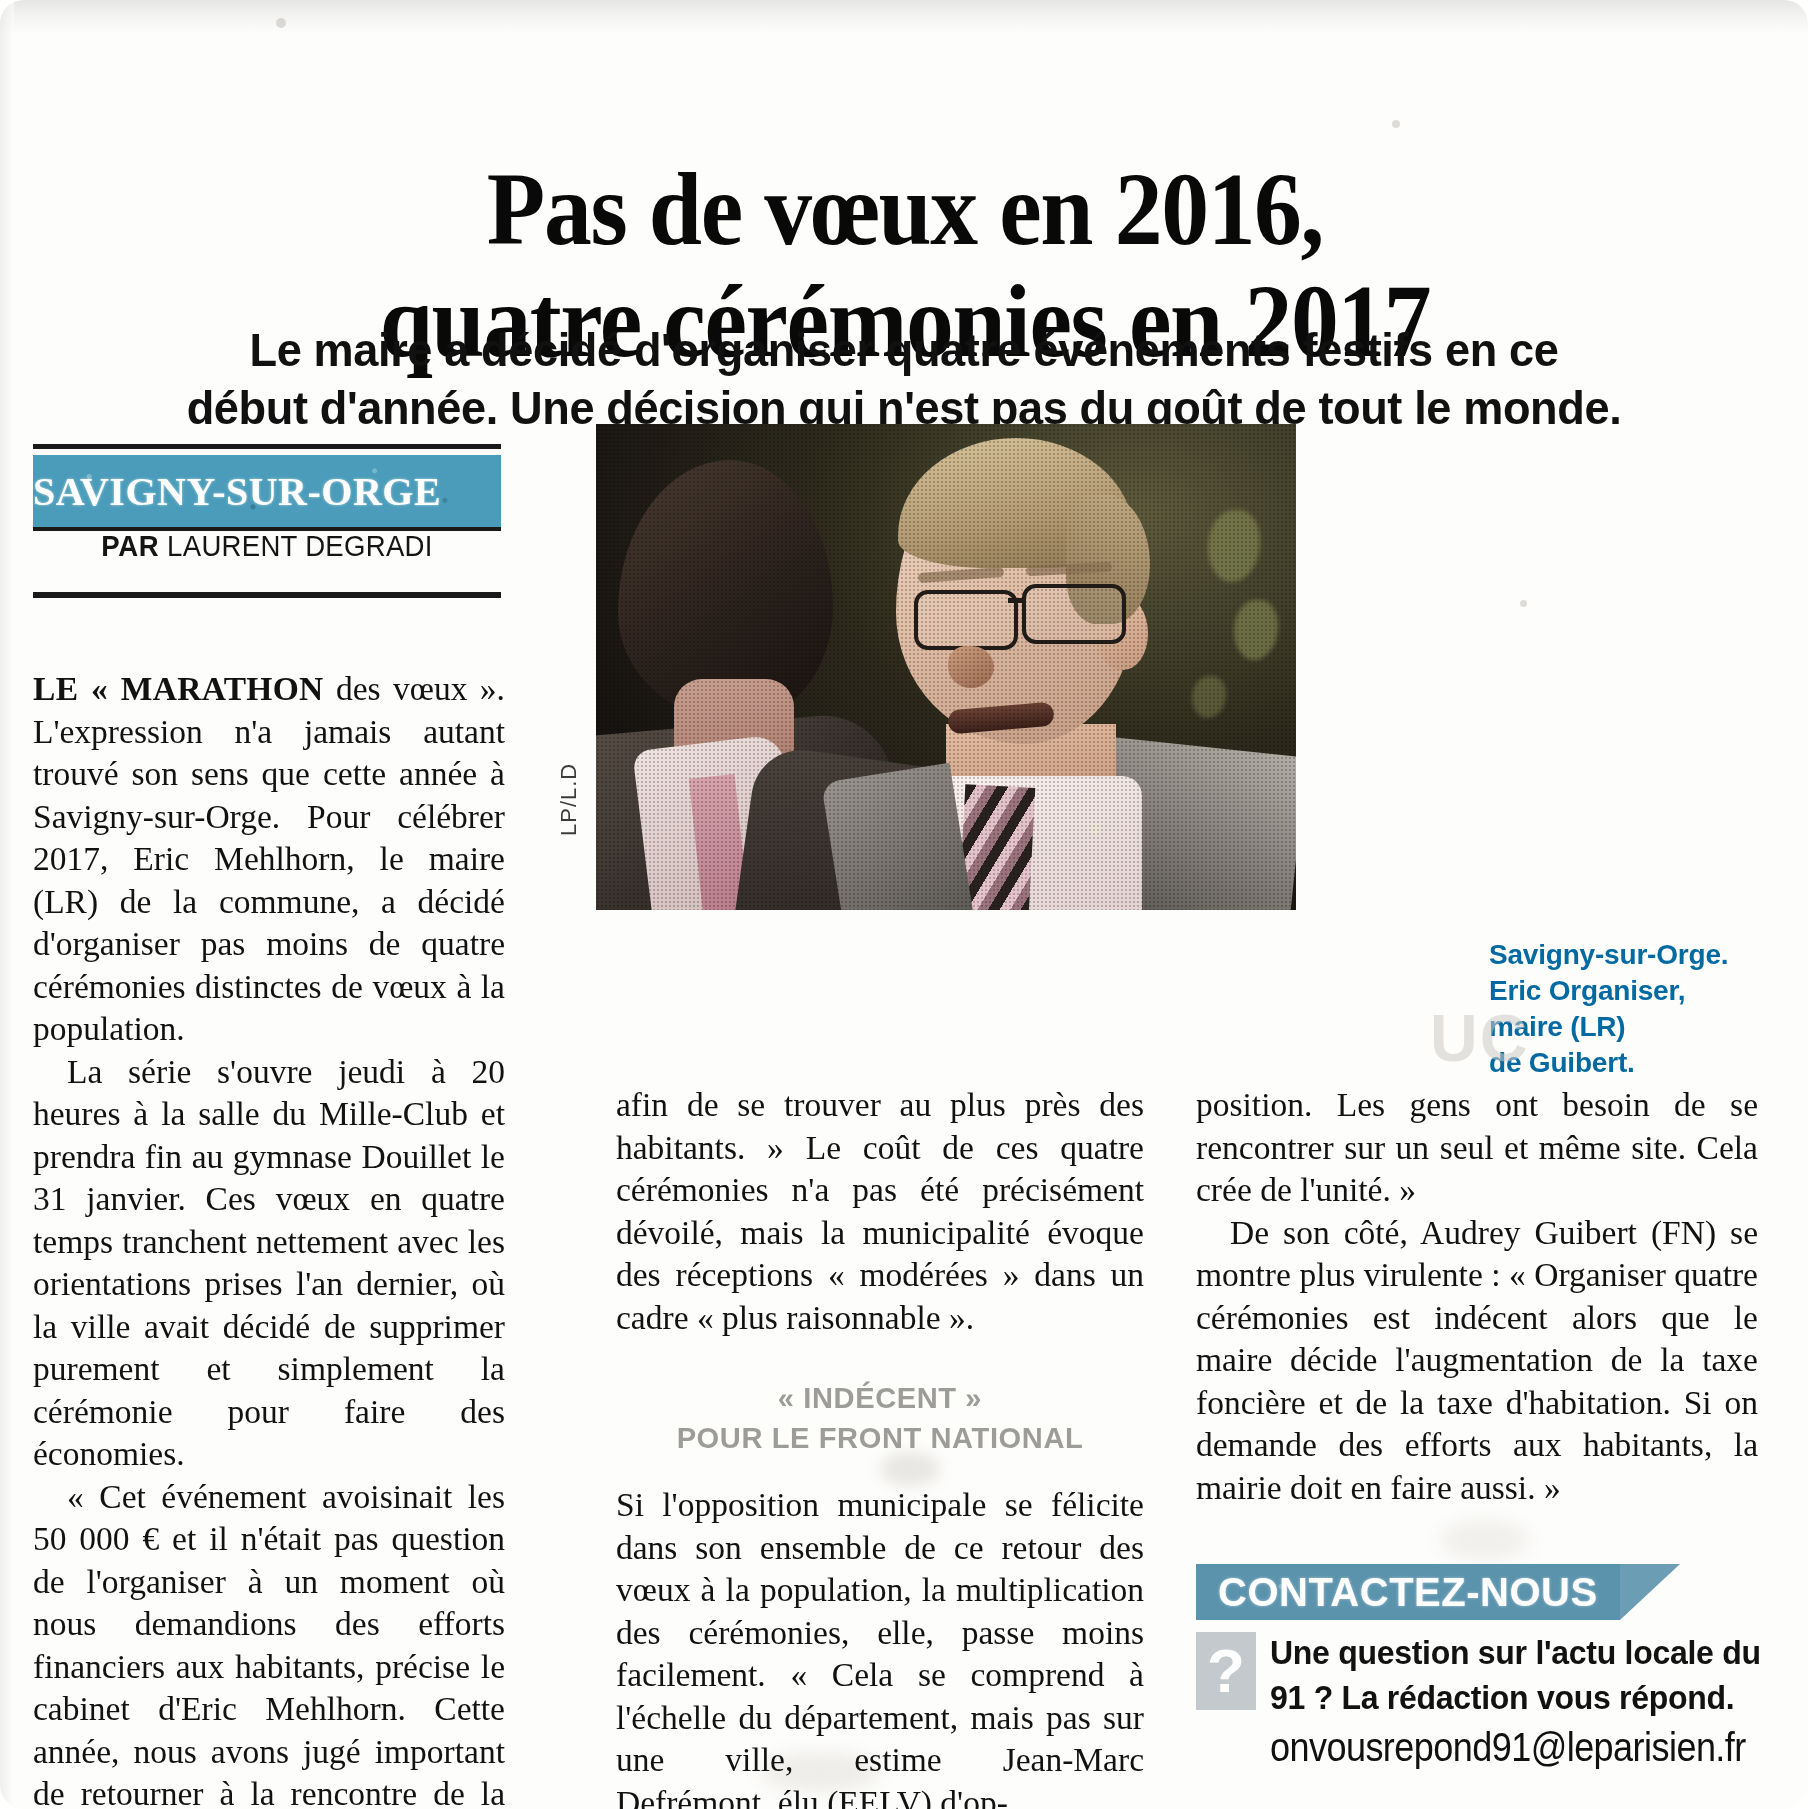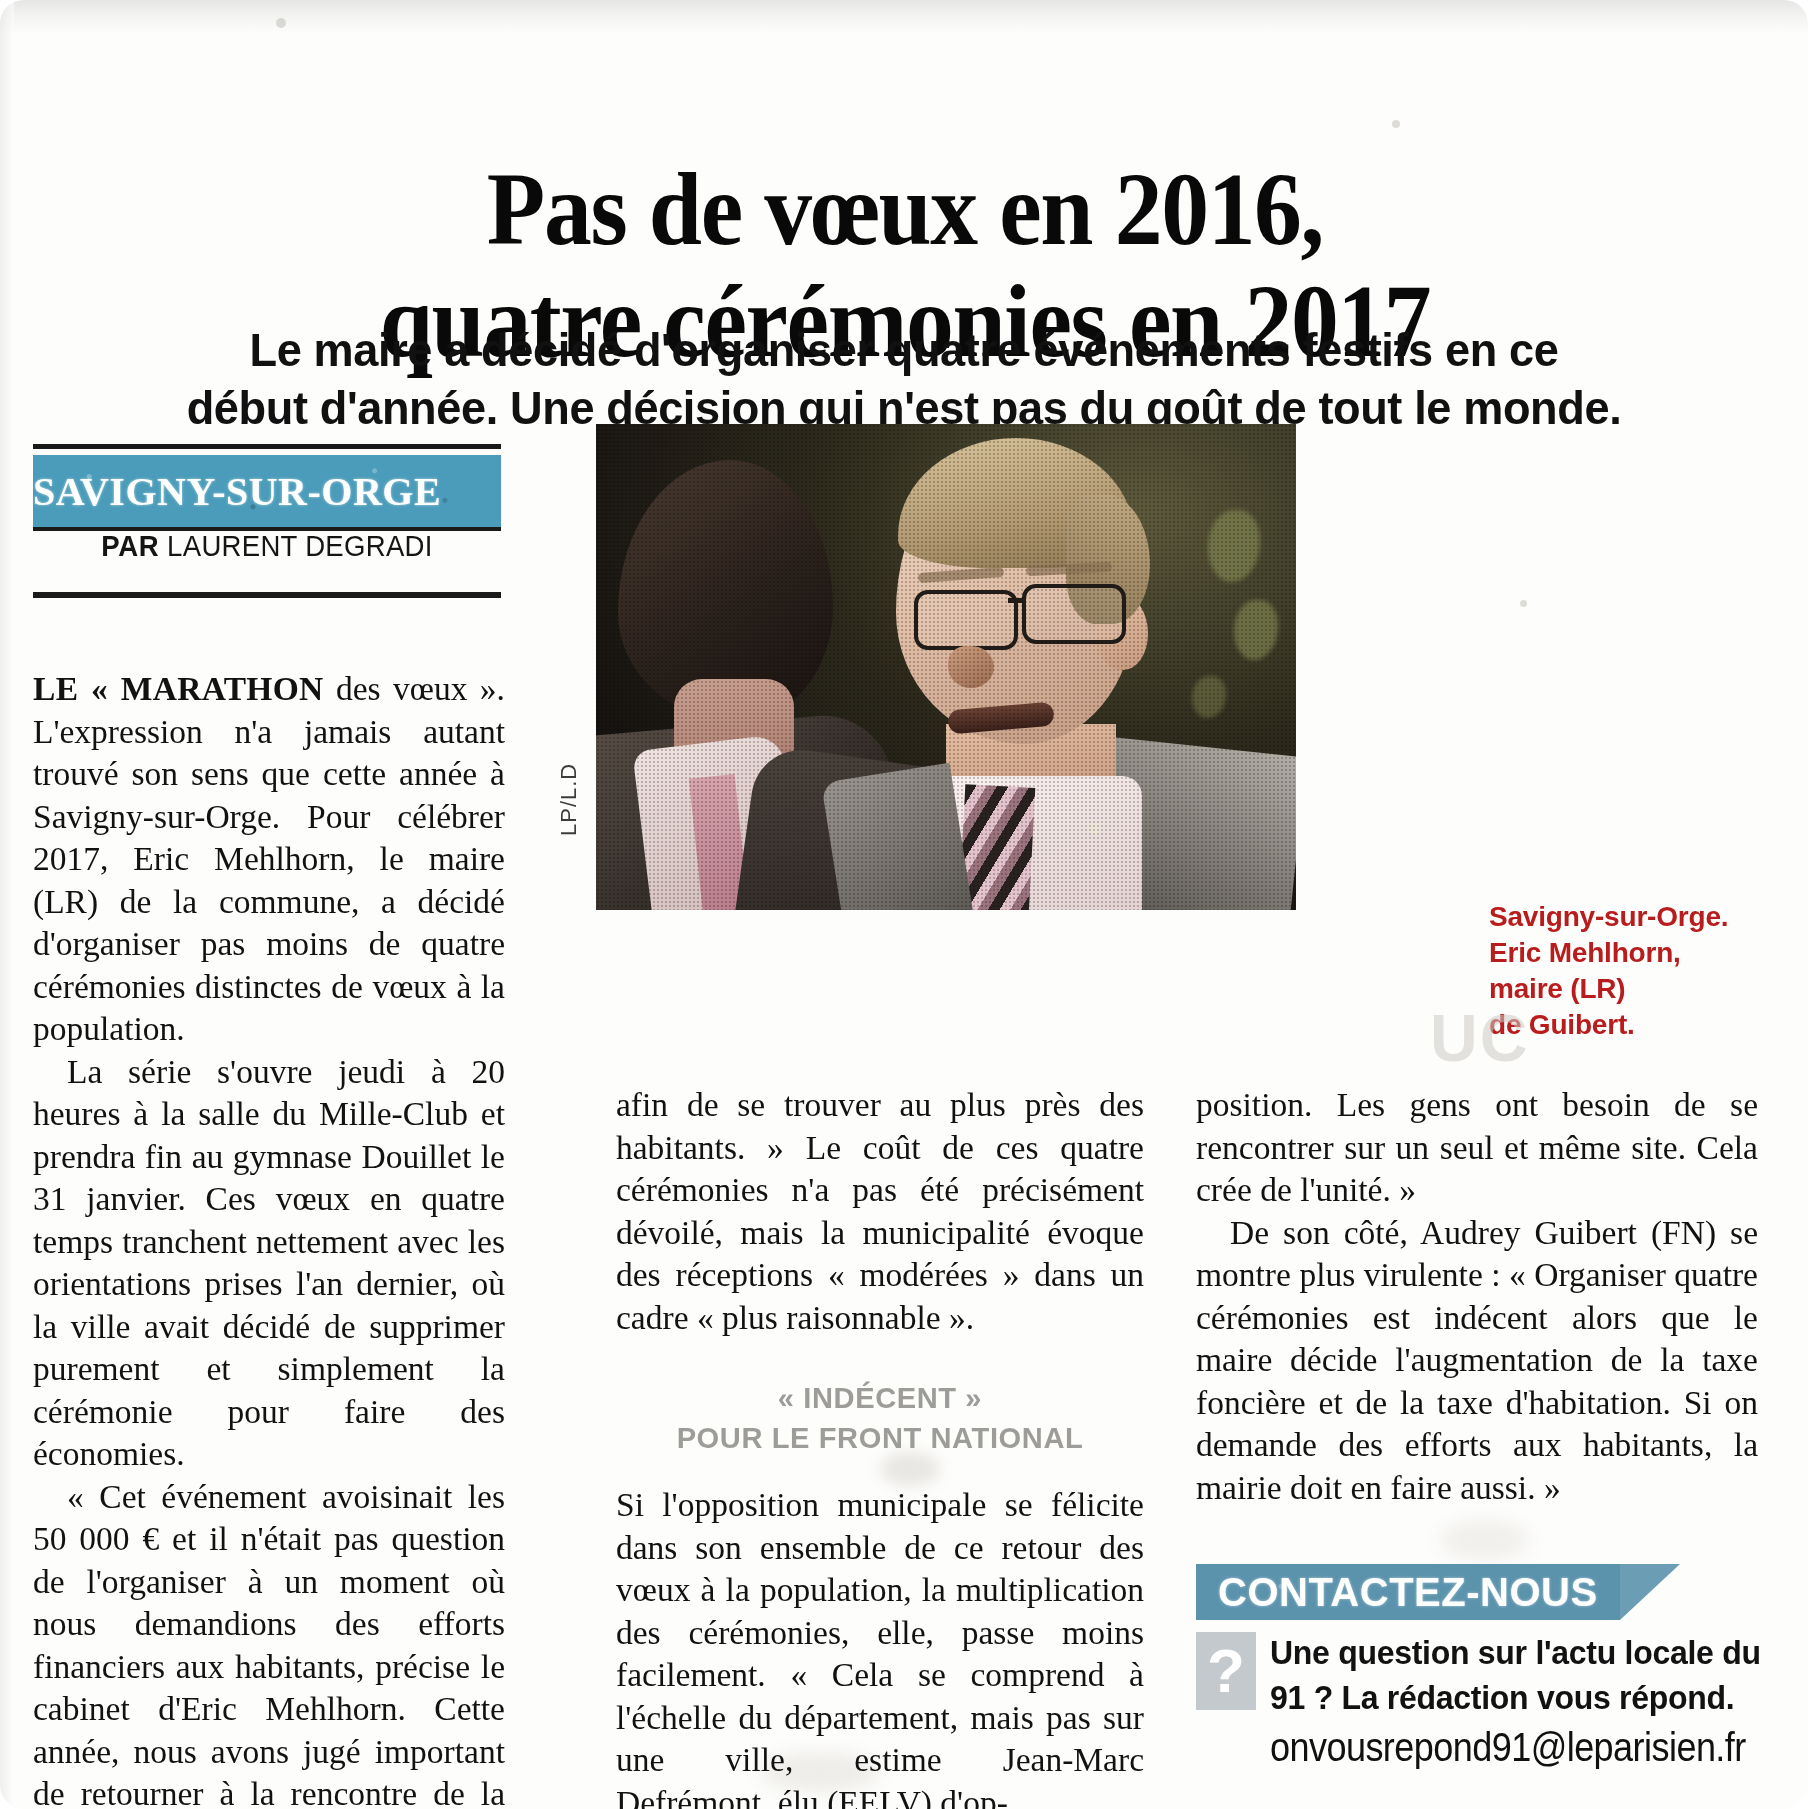--- a/index.html
+++ b/index.html
@@ -352,27 +352,27 @@
     letter-spacing: 1px;
     color: #3c3c3c;
     transform: rotate(-90deg);
     transform-origin: 0 0;
     white-space: nowrap;
   }
 
   .photo-caption {
     position: absolute;
     left: 1489px;
-    top: 899px;
+    top: 937px;
     width: 300px;
     font-family: "Liberation Sans", sans-serif;
     font-weight: bold;
     font-size: 28px;
     line-height: 36px;
-    color: #b91c1c;
+    color: #0369a1;
     letter-spacing: -0.2px;
   }
   .photo-caption span { display: block; }
 
   
   .crosshead {
     position: absolute;
     left: 616px;
     top: 1378px;
     width: 528px;
@@ -549,21 +549,21 @@
     <div class="ph-nose"></div>
     <div class="ph-mouth"></div>
 
     <div class="ph-halftone"></div>
   </div>
 
   <div class="photo-credit">LP/L.D</div>
 
   <div class="photo-caption">
     <span>Savigny-sur-Orge.</span>
-    <span>Eric Mehlhorn,</span>
+    <span>Eric Organiser,</span>
     <span>maire (LR)</span>
     <span>de Guibert.</span>
   </div>
 
   <div class="col" id="col-1">
     <p><span class="dropcap-lead">LE « MARATHON</span><span> des vœux ». L'expression n'a jamais autant trouvé son sens que cette année à Savigny-sur-Orge. Pour célébrer 2017, Eric Mehlhorn, le maire (LR) de la commune, a décidé d'organiser pas moins de quatre cérémonies distinctes de vœux à la population.</span></p>
     <p>La série s'ouvre jeudi à 20 heures à la salle du Mille-Club et prendra fin au gymnase Douillet le 31 janvier. Ces vœux en quatre temps tranchent nettement avec les orientations prises l'an dernier, où la ville avait décidé de supprimer purement et simplement la cérémonie pour faire des économies.</p>
     <p>« Cet événement avoisinait les 50 000 € et il n'était pas question de l'organiser à un moment où nous demandions des efforts financiers aux habitants, précise le cabinet d'Eric Mehlhorn. Cette année, nous avons jugé important de retourner à la rencontre de la population. La ville est très étendue et le maire a choisi de la découper en quatre secteurs</p>
   </div>
 

